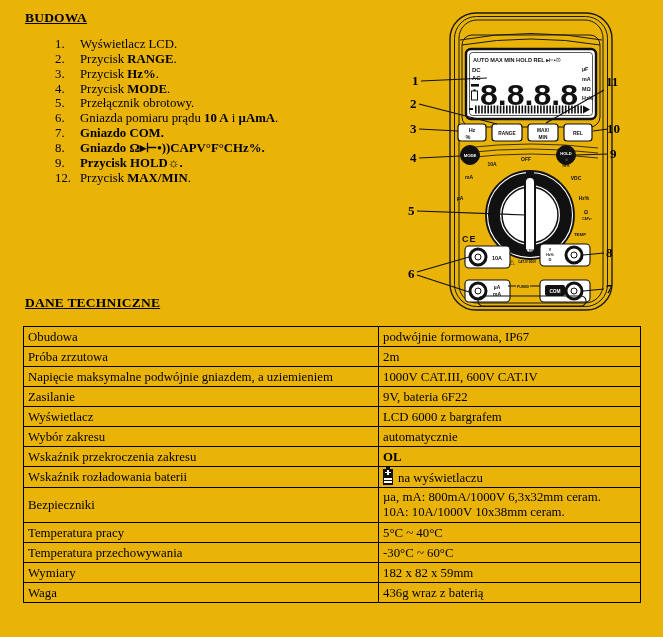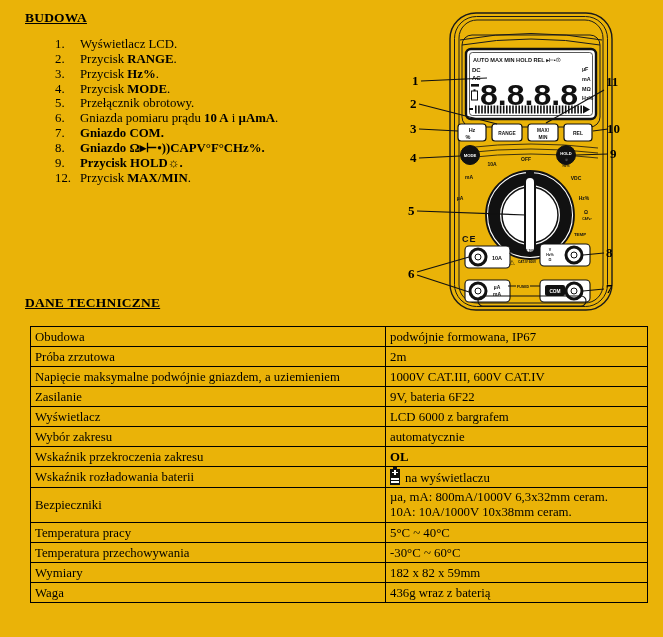--- a/index.html
+++ b/index.html
@@ -15,21 +15,21 @@
   .pli .num{width:25px;flex:0 0 25px;}
   .pli b{font-weight:bold;}
 
   
   #mm-svg{position:absolute;left:400px;top:5px;}
   #mm-svg text{font-family:"Liberation Sans",sans-serif;}
   .callout{font-family:"Liberation Serif",serif !important;font-weight:bold;font-size:13px;}
 
   
   .spec{position:absolute;left:23px;top:326px;width:618px;border-collapse:collapse;
-        font-size:12.8px;margin-left:7px;}
+        font-size:12.8px;}
   .spec td{border:1px solid #000;padding:1.5px 4px;line-height:16px;vertical-align:middle;}
   .spec .c1{width:346px;}
   .spec .bold{font-weight:bold;}
   .spec .fuse-line{line-height:15.5px;}
   .batt{display:inline-block;width:10px;height:16px;background:#111;position:relative;
         vertical-align:-3px;margin-right:5px;}
   .batt .nub{position:absolute;left:3px;top:-2px;width:4px;height:2px;background:#111;}
   .batt .bpv{position:absolute;left:4.2px;top:1.2px;width:1.6px;height:5.6px;background:#fff;}
   .batt .bph{position:absolute;left:2.2px;top:3.2px;width:5.6px;height:1.6px;background:#fff;}
   .batt .bstripe{position:absolute;left:1px;right:1px;top:9.5px;height:1.6px;background:#fff;

